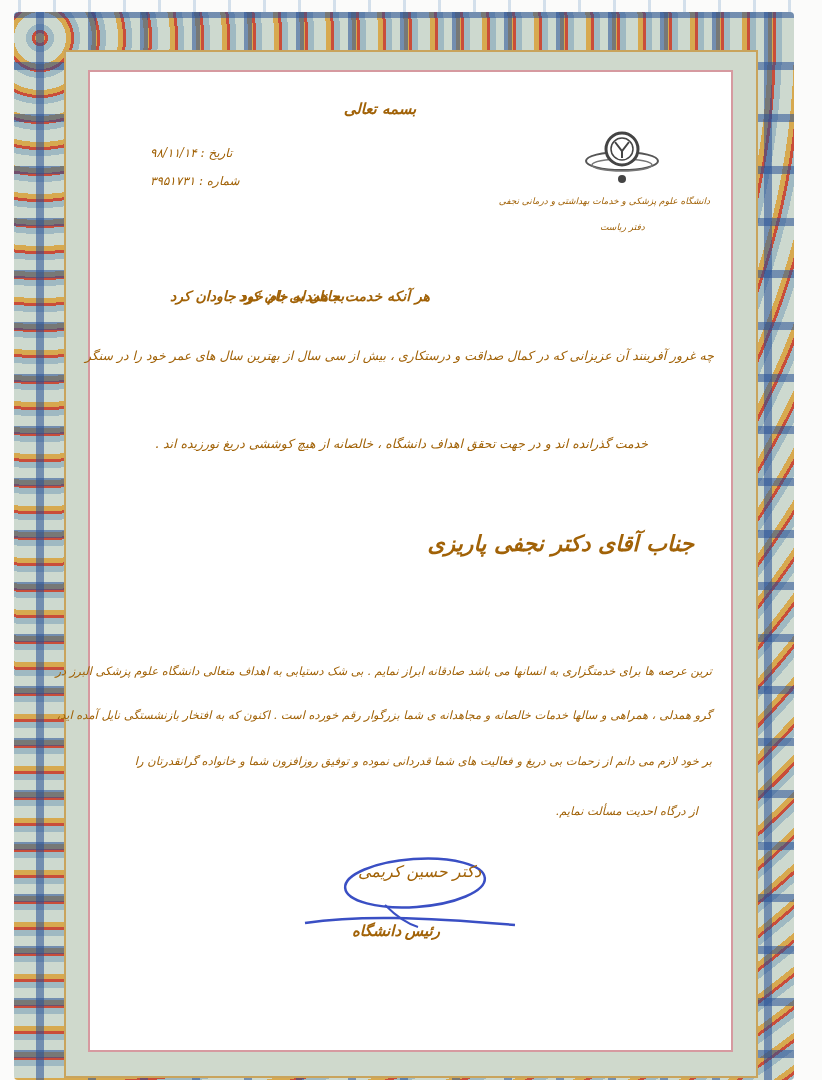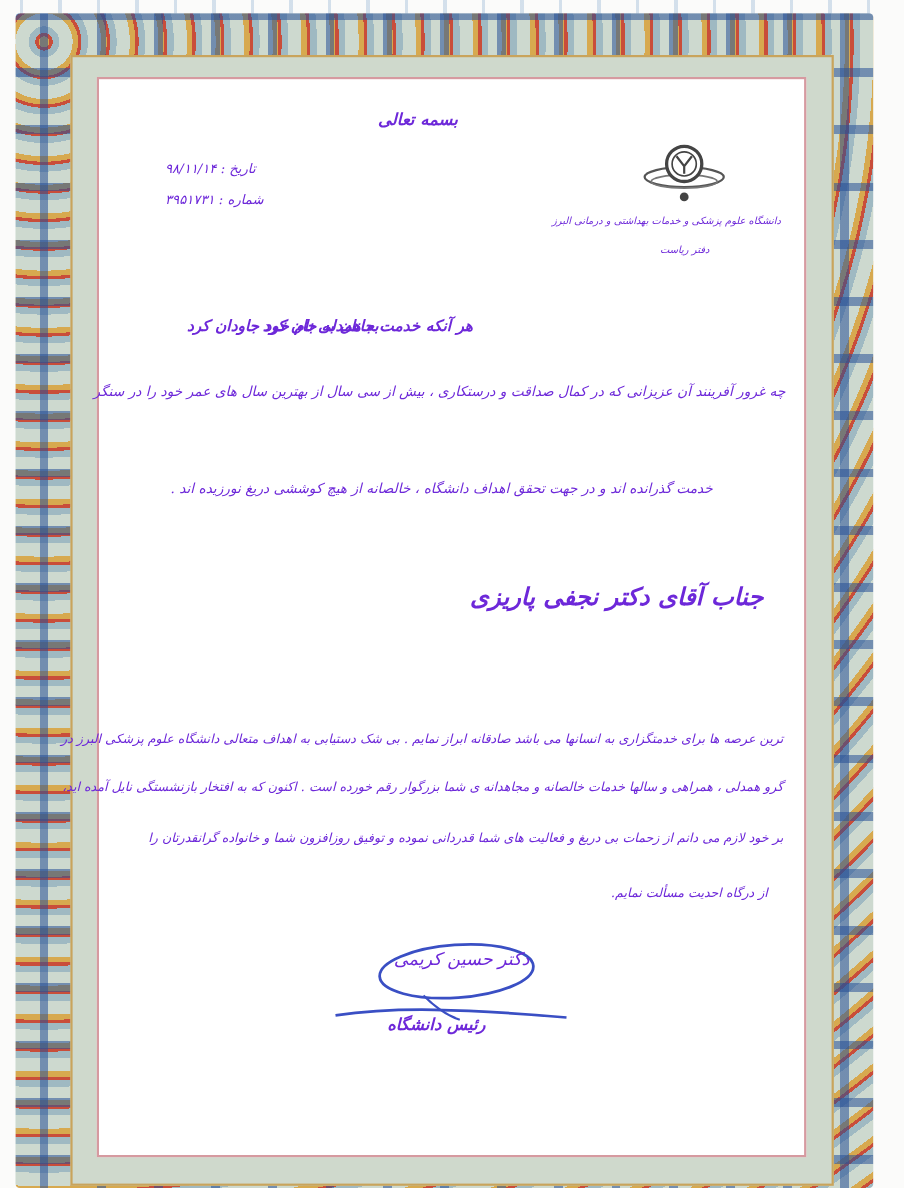--- a/index.html
+++ b/index.html
@@ -28,21 +28,21 @@
     position: absolute; left: 64px; top: 50px; width: 690px; height: 1024px;
     background: #cfd9cc;
     border: 2px solid #c9a45c;
   }
   .frame-inner {
     position: absolute; left: 88px; top: 70px; width: 645px; height: 982px;
     background: #ffffff;
     border: 2px solid #d69aa0;
     box-sizing: border-box;
   }
-  .page { position: absolute; inset: 0; direction: rtl; color: #6d28d9; }
+  .page { position: absolute; inset: 0; direction: rtl; color: #a16207; }
   .t { position: absolute; white-space: nowrap; font-style: italic; }
 
   .heading { top: 100px; left: 330px; width: 100px; text-align: center; font-size: 15px; font-weight: bold; }
   .meta-date { top: 146px; left: 150px; font-size: 12px; }
   .meta-no { top: 174px; left: 150px; font-size: 12px; }
   .logo {
     position: absolute; left: 582px; top: 125px; width: 80px; height: 62px;
   }
   .org-name { top: 196px; left: 540px; font-size: 9px; width: 170px; text-align: right; }
   .office { top: 222px; left: 600px; font-size: 9px; width: 60px; text-align: left; }
@@ -52,21 +52,21 @@
 
   .para1 { top: 348px; left: 122px; width: 592px; font-size: 12.5px; text-align: justify; }
   .para2 { top: 436px; left: 196px; width: 452px; font-size: 12.5px; }
 
   .recipient { top: 530px; right: 128px; font-size: 22px; font-weight: bold; }
 
   .body-line { left: 124px; width: 588px; font-size: 11.5px; text-align: justify; }
   .bl1 { top: 618px; } .bl2 { top: 664px; } .bl3 { top: 708px; } .bl4 { top: 754px; } .bl5 { top: 804px; left: auto; right: 124px; width: auto; }
 
   .sign-name { top: 862px; left: 358px; font-size: 16px; }
-  .sign-title { top: 922px; left: 352px; font-size: 15px; font-weight: bold; }
+  .sign-title { top: 922px; left: 352px; font-size: 15px; font-weight: bold; font-family: Liberation Serif, serif; }
   .signature {
     position: absolute; left: 300px; top: 845px; width: 220px; height: 90px; pointer-events: none;
   }
 </style>
 </head>
 <body>
 
 <div>
   <div class="frame-fringe"></div>
   <div class="frame-outer"></div>
@@ -87,21 +87,21 @@
   </div>
 
   <svg class="logo" viewBox="0 0 80 62">
     <ellipse cx="40" cy="36" rx="36" ry="9" fill="none" stroke="#555" stroke-width="2"></ellipse>
     <ellipse cx="40" cy="40" rx="30" ry="6" fill="none" stroke="#777" stroke-width="1.5"></ellipse>
     <circle cx="40" cy="24" r="16" fill="#fff" stroke="#444" stroke-width="3"></circle>
     <circle cx="40" cy="24" r="11" fill="none" stroke="#444" stroke-width="1.5"></circle>
     <path d="M33 17 L40 26 L47 17 M40 26 L40 33" fill="none" stroke="#444" stroke-width="2"></path>
     <circle cx="40" cy="54" r="4" fill="#444"></circle>
   </svg>
-  <div class="t org-name">دانشگاه علوم پزشکی و خدمات بهداشتی و درمانی البرز</div>
+  <div class="t org-name">دانشگاه علوم پزشکی و خدمات بهداشتی و درمانی نجفی</div>
   <div class="t office">دفتر ریاست</div>
 
   <div class="t verse-r">هر آنکه خدمت جانان به جان کرد</div>
   <div class="t verse-l">به همدلی نام خود جاودان کرد</div>
 
   <div class="t para1">چه غرور آفرینند آن عزیزانی که در کمال صداقت و درستکاری ، بیش از سی سال از بهترین سال های عمر خود را در سنگر</div>
   <div class="t para2">خدمت گذرانده اند و در جهت تحقق اهداف دانشگاه ، خالصانه از هیچ کوششی دریغ نورزیده اند .</div>
 
   <div class="t recipient">جناب آقای دکتر نجفی پاریزی</div>
 

